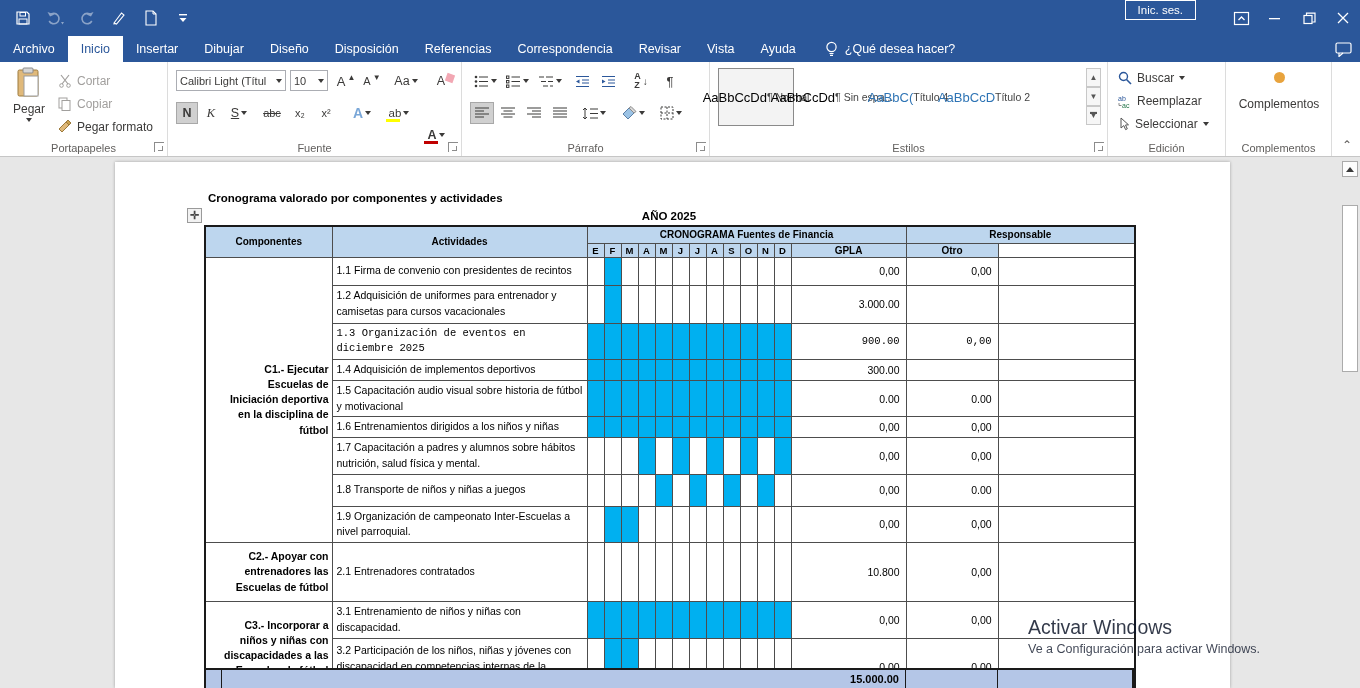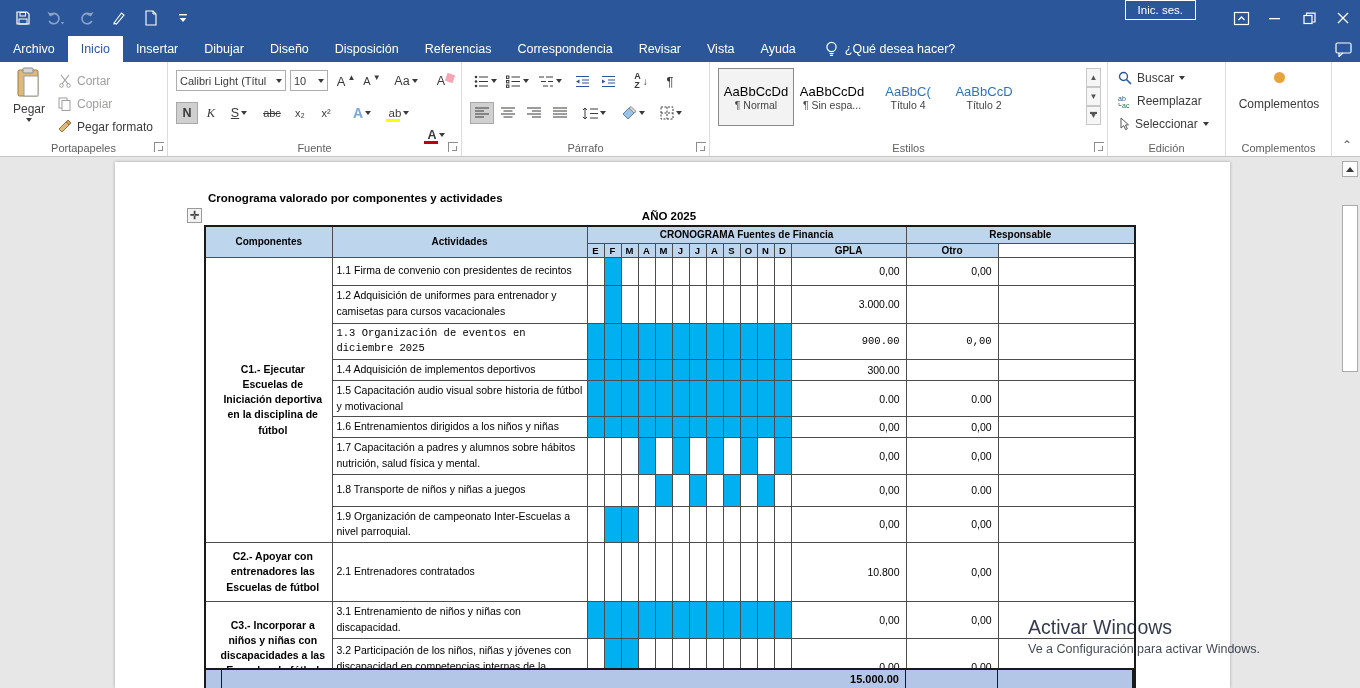--- a/index.html
+++ b/index.html
@@ -36,42 +36,42 @@
   .combo{position:absolute;height:21px;border:1px solid #abadb3;background:#fff;font-size:11px;display:flex;align-items:center;padding:0 3px;justify-content:space-between}
   .btn{position:absolute;height:22px;display:flex;align-items:center;justify-content:center;font-size:12.5px;gap:2px}
   .btn.sel{background:#d0d0d0;border:1px solid #a8a8a8}
   .glyphN{font-weight:bold}
   .glyphK{font-style:italic;font-family:"Liberation Serif",serif}
   .glyphS{text-decoration:underline}
   .glyphStrike{text-decoration:line-through;font-size:11px}
   .colorbar{position:absolute;left:3px;bottom:2px;height:3.5px;width:14px}
   .ib{position:relative}
   .styles-cards{position:absolute;left:8px;top:6px;display:flex}
-  .card{width:76px;height:58px;display:flex;flex-direction:column;align-items:center;justify-content:center;gap:0;border:1px solid transparent}
+  .card{width:76px;height:58px;display:flex;flex-direction:row;align-items:center;justify-content:center;gap:0;border:1px solid transparent}
   .card.selected{border:1px solid #8a8a8a;background:#f3f3f3}
   .card .sample{font-size:13px;color:#000;white-space:nowrap}
   .card.blue .sample{color:#2e74b5}
   .card.big .sample{font-size:23px;font-weight:300;font-family:"Liberation Serif",serif}
   .card .clabel{font-size:10.5px;color:#444;white-space:nowrap}
   .gallery-scroll{position:absolute;display:flex;flex-direction:column}
   .gsbtn{width:15px;height:19px;border:1px solid #c8c8c8;background:#f6f6f6;display:flex;align-items:center;justify-content:center;font-size:8px;color:#555}
   .collapse{position:absolute;right:8px;bottom:4px;font-size:12px;color:#605e5c}
 
   
   .docarea{position:absolute;left:0;top:157px;width:1360px;height:531px;background:#e7e7e7}
   .page{position:absolute;left:115px;top:5px;width:1115px;height:526px;background:#fff;box-shadow:0 0 3px rgba(0,0,0,.3)}
   .doc-heading{position:absolute;left:93px;top:30px;font-size:11.5px;font-weight:bold;color:#000}
   .year{position:absolute;left:89px;top:48px;width:930px;text-align:center;font-size:11.5px;font-weight:bold}
   .move-handle{position:absolute;left:72px;top:46px;width:15px;height:15px;border:1px solid #9a9a9a;background:#f2f2f2;display:flex;align-items:center;justify-content:center;font-size:11px;font-weight:bold;color:#444}
 
   #schedule{position:absolute;left:89px;top:63px;width:930px;border-collapse:collapse;table-layout:fixed;background:#fff;border:2px solid #1a1a1a}
   #schedule th,#schedule td{border:1px solid #4d4d4d;overflow:hidden}
   #schedule .hdr{background:#bdd6ee;font-weight:bold;font-size:10px;text-align:center;color:#000}
   #schedule .mhdr{font-size:9.5px;padding:0}
-  #schedule .component{font-size:10.5px;font-weight:bold;text-align:center;vertical-align:middle;padding:2px 3px 2px 11px;line-height:1.45;background:#fff}
+  #schedule .component{font-size:10.5px;font-weight:bold;text-align:right;vertical-align:middle;padding:2px 3px 2px 11px;line-height:1.45;background:#fff}
   #schedule .activity{font-size:10.5px;vertical-align:middle;padding:2px 4px;line-height:1.5}
   #schedule .money{font-size:10.5px;text-align:right;vertical-align:middle;padding-right:6px}
   #schedule .mcell{padding:0}
   #schedule .mcell.fill{background:#00b0f0}
 
   .total-row{position:absolute;left:89px;top:506px;width:930px;height:20px;display:flex;background:#b4c6e7;border:2px solid #1a1a1a;border-bottom:none;overflow:hidden}
   .total-row .tc{border-right:1.5px solid #1a1a1a;height:100%}
   .total-row .tc:last-child{border-right:none}
   .total-value{font-size:11px;font-weight:bold;text-align:right;padding:3px 6px 0 0}
 

